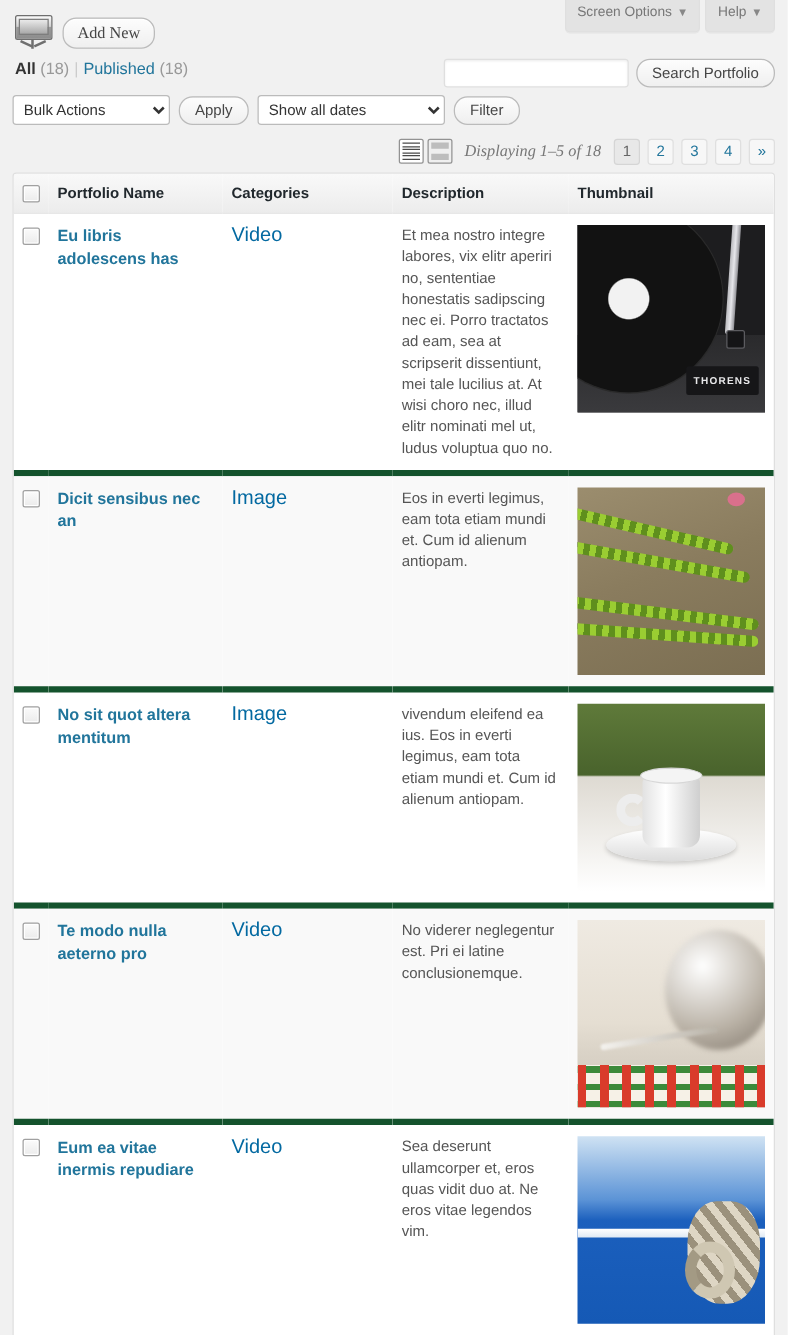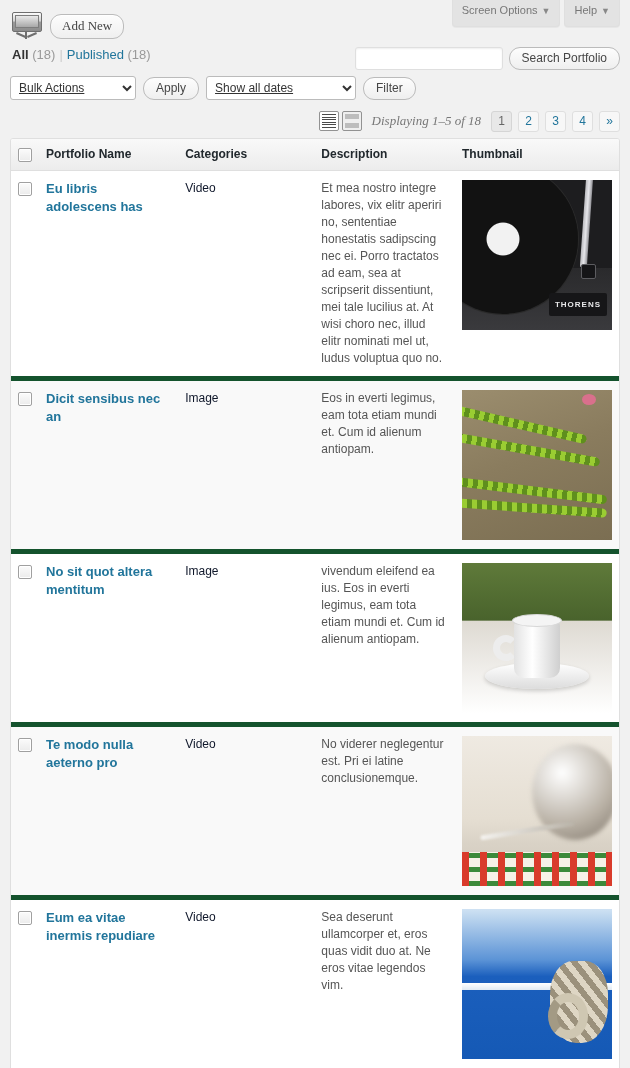--- a/index.html
+++ b/index.html
@@ -137,21 +137,20 @@
   select.wp-select {
     height: 24px;
     border: 1px solid #bbb;
     border-radius: 3px;
     background: #fff;
     font-size: 12px;
     font-family: "Liberation Sans", sans-serif;
     color: #333;
     padding: 2px 2px 2px 4px;
     cursor: pointer;
-    text-decoration: underline;
   }
   select.bulk { width: 126px; }
   select.dates { width: 150px; }
   .btn-sm {
     font-size: 12px; color: #464646;
     background: linear-gradient(#fdfdfd, #efefef);
     border: 1px solid #bbb;
     border-radius: 11px;
     padding: 3px 12px 4px;
     cursor: pointer;
@@ -259,21 +258,21 @@
 
   .row-title {
     font-size: 13px;
     font-weight: bold;
     color: #21759b;
     text-decoration: none;
     line-height: 18px;
     display: inline-block;
     cursor: pointer;
   }
-  .cat-link { color: #0f172a; text-decoration: none; font-size: 12px; cursor: pointer; }
+  .cat-link { color: #0369a1; text-decoration: none; font-size: 16px; cursor: pointer; }
   .desc { color: #555; }
 
   td.cell-thumb { padding: 9px 0 9px 7px; }
   .thumb {
     width: 150px; height: 150px;
     display: block;
     overflow: hidden;
     position: relative;
     background: #ddd;
   }

